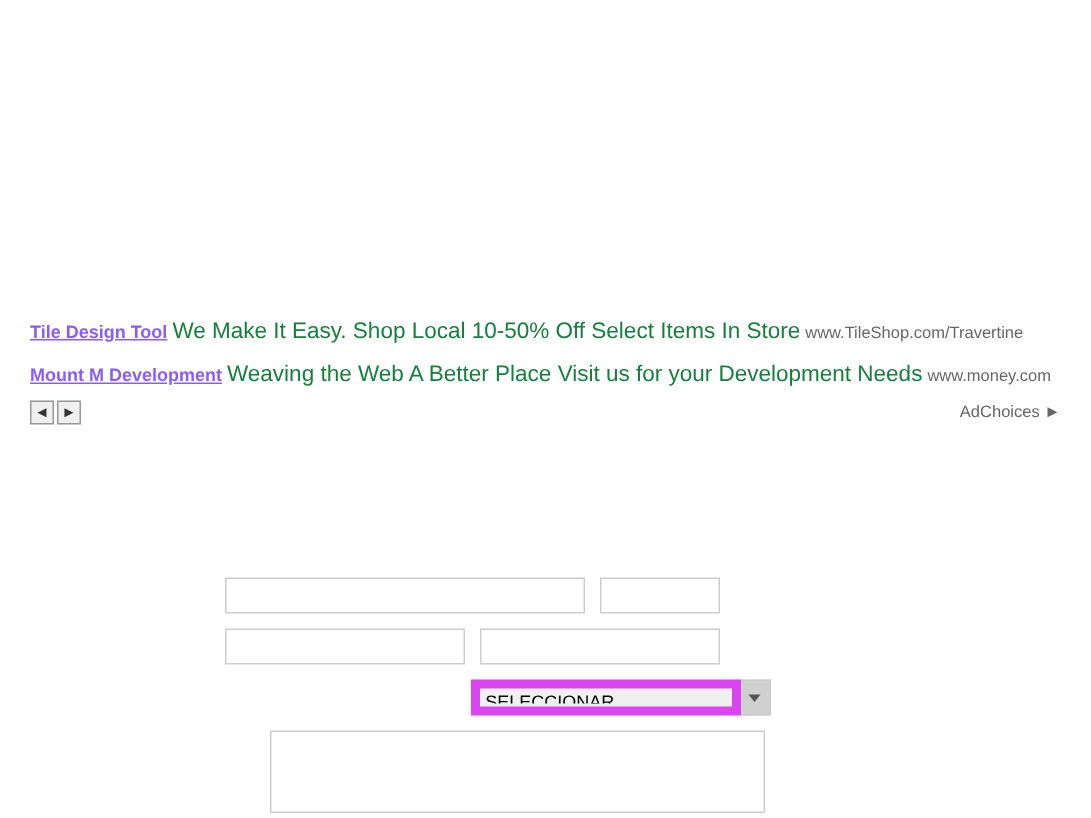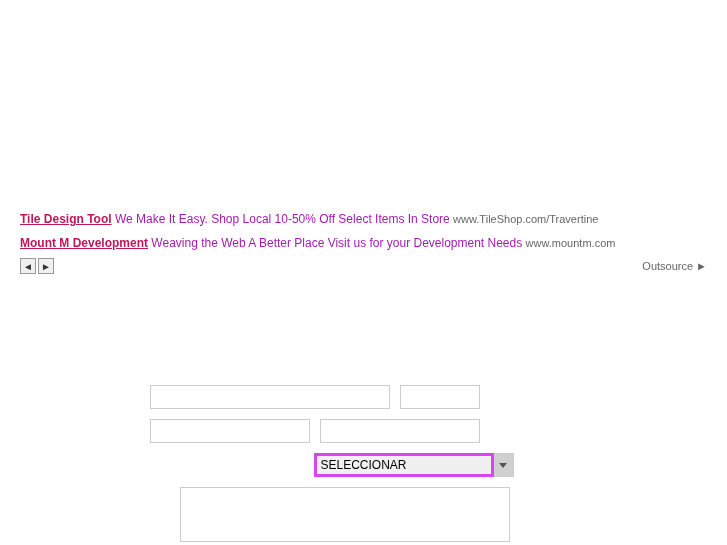--- a/index.html
+++ b/index.html
@@ -20,30 +20,30 @@
       left: 20px;
       right: 20px;
     }
 
     .ad-item {
       margin-bottom: 6px;
       line-height: 1.5;
     }
 
     .ad-title {
-      color: #be185d;
+      color: #8b5cf6;
       text-decoration: underline;
       font-weight: bold;
       font-size: 12px;
       cursor: pointer;
     }
 
     .ad-description {
-      color: #a21caf;
-      font-size: 12px;
+      color: #15803d;
+      font-size: 15px;
     }
 
     .ad-url {
       color: #666;
       font-size: 11px;
     }
 
     .ad-footer {
       display: flex;
       justify-content: space-between;
@@ -124,21 +124,21 @@
     .form-select-row {
       display: flex;
       align-items: center;
       justify-content: center;
       gap: 0;
     }
 
     .form-select {
       width: 180px;
       height: 24px;
-      border: 3px solid #d946ef;
+      border: 6px solid #d946ef;
       background: #f0f0f0;
       font-size: 12px;
       padding: 2px 4px;
       appearance: none;
       -webkit-appearance: none;
     }
 
     .select-arrow {
       width: 20px;
       height: 24px;
@@ -178,31 +178,31 @@
 <div class="ad-section">
   <div class="ad-item">
     <span class="ad-title">Tile Design Tool</span>
     <span class="ad-description"> We Make It Easy. Shop Local 10-50% Off Select Items In Store</span>
     <span class="ad-url">www.TileShop.com/Travertine</span>
   </div>
 
   <div class="ad-item">
     <span class="ad-title">Mount M Development</span>
     <span class="ad-description"> Weaving the Web A Better Place Visit us for your Development Needs</span>
-    <span class="ad-url">www.mountm.com</span>
+    <span class="ad-url">www.money.com</span>
   </div>
 
 
   <div class="ad-footer">
     <div class="ad-nav">
       <div class="ad-nav-btn">◄</div>
       <div class="ad-nav-btn">►</div>
     </div>
     <div class="ad-choices">
-      <span>Outsource</span>
+      <span>AdChoices</span>
       <span>►</span>
     </div>
   </div>
 </div>
 
 <div class="form-section">
 
   <div class="form-row">
     <input type="text" class="form-input-long" style="">
     <input type="text" class="form-input-short" style="">

